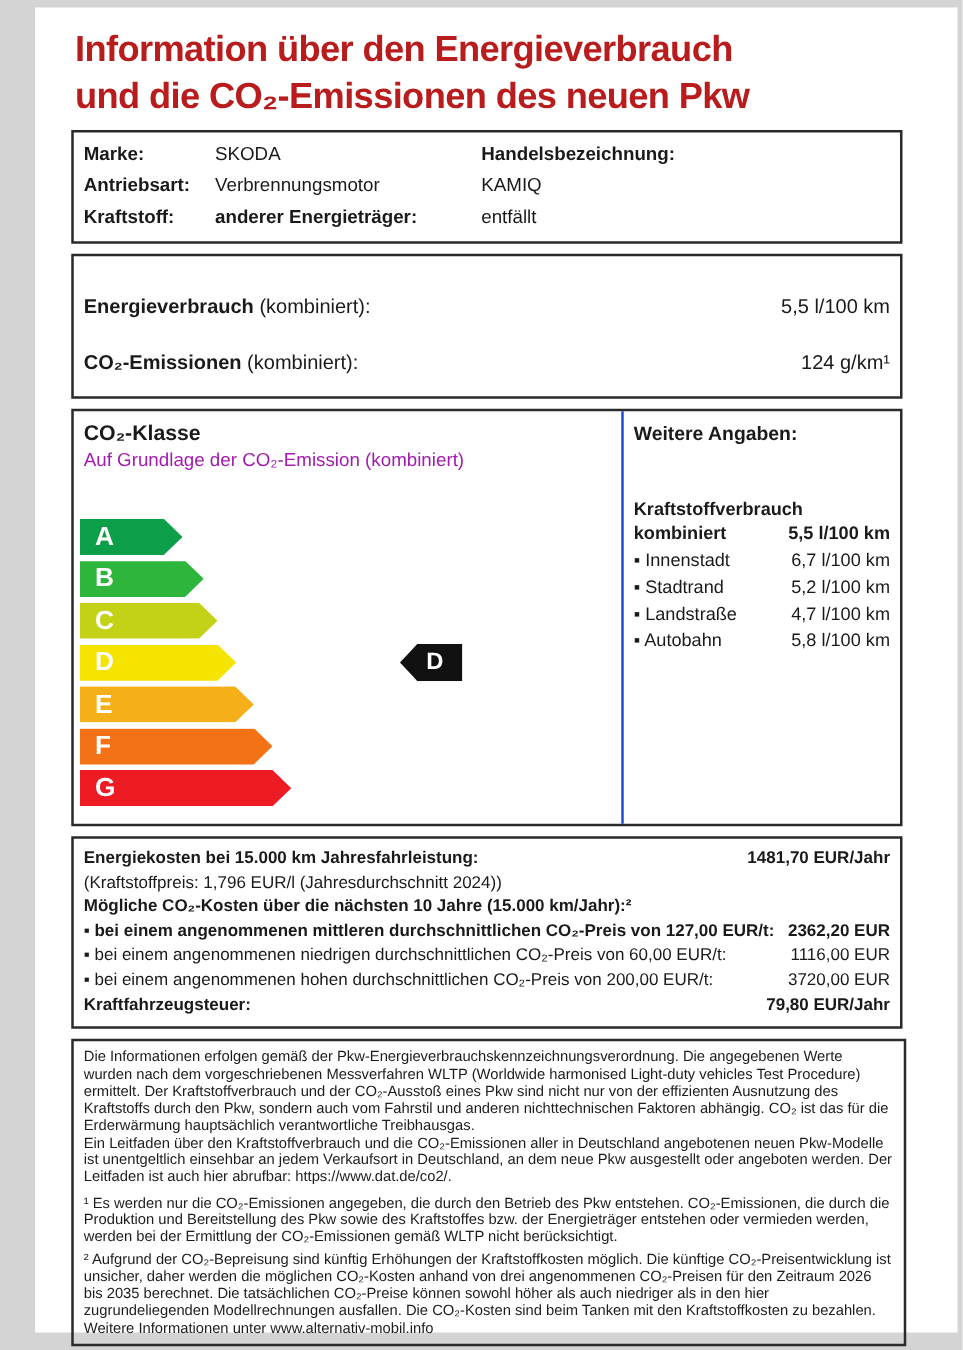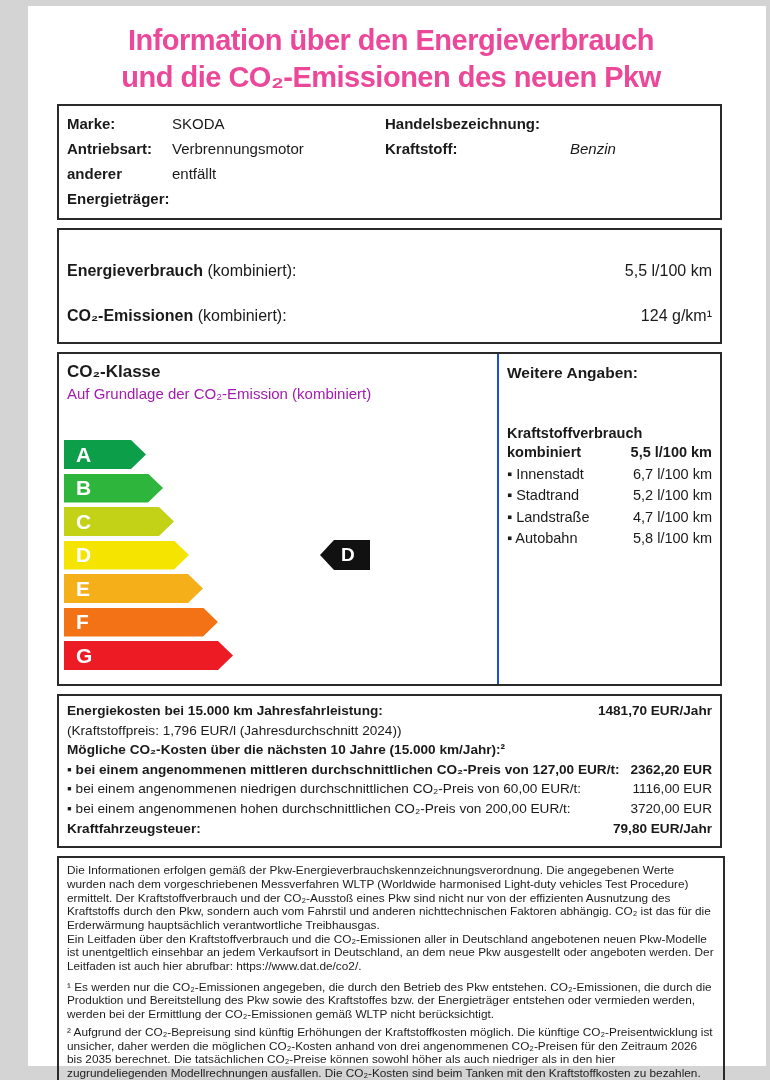--- a/index.html
+++ b/index.html
@@ -9,21 +9,21 @@
     font-family:"Liberation Sans", sans-serif;
     color:#1a1a1a;
     position:relative;
   }
   .doc {
     position:absolute; left:28px; top:6px;
     width:738px; height:1060px;
     background:#ffffff;
     padding:16px 44px 0 29px;
   }
-  .title { font-size:29px; font-weight:bold; line-height:37px; letter-spacing:-0.5px; color:#ec4899; margin-left:3px;text-align:center; }
+  .title { font-size:29px; font-weight:bold; line-height:37px; letter-spacing:-0.5px; color:#b91c1c; margin-left:3px; }
   .box {
     border:2px solid #2a2a2a;
     margin-top:8px;
   }
   
   .veh {
     display:grid;
     grid-template-columns:105px 213px 185px 1fr;
     padding:5px 8px 7px 8px;
     font-size:15px; line-height:25px;
@@ -79,22 +79,22 @@
     <div>Information über den Energieverbrauch</div>
     <div>und die CO₂-Emissionen des neuen Pkw</div>
   </div>
 
   <div class="box veh">
     <span class="b">Marke:</span>
     <span>SKODA</span>
     <span class="b" style="grid-column:3 / 5;">Handelsbezeichnung:</span>
     <span class="b">Antriebsart:</span>
     <span>Verbrennungsmotor</span>
+    <span style="grid-column:3 / 5;">KAMIQ</span>
     <span class="b">Kraftstoff:</span>
-    <span class="it">Benzin</span>
     <span class="b">anderer Energieträger:</span>
     <span>entfällt</span>
   </div>
 
   <div class="box cons">
     <div class="cons-row">
       <span><span class="b">Energieverbrauch</span><span> (kombiniert):</span></span>
       <span>5,5 l/100 km</span>
     </div>
     <div class="cons-row">

